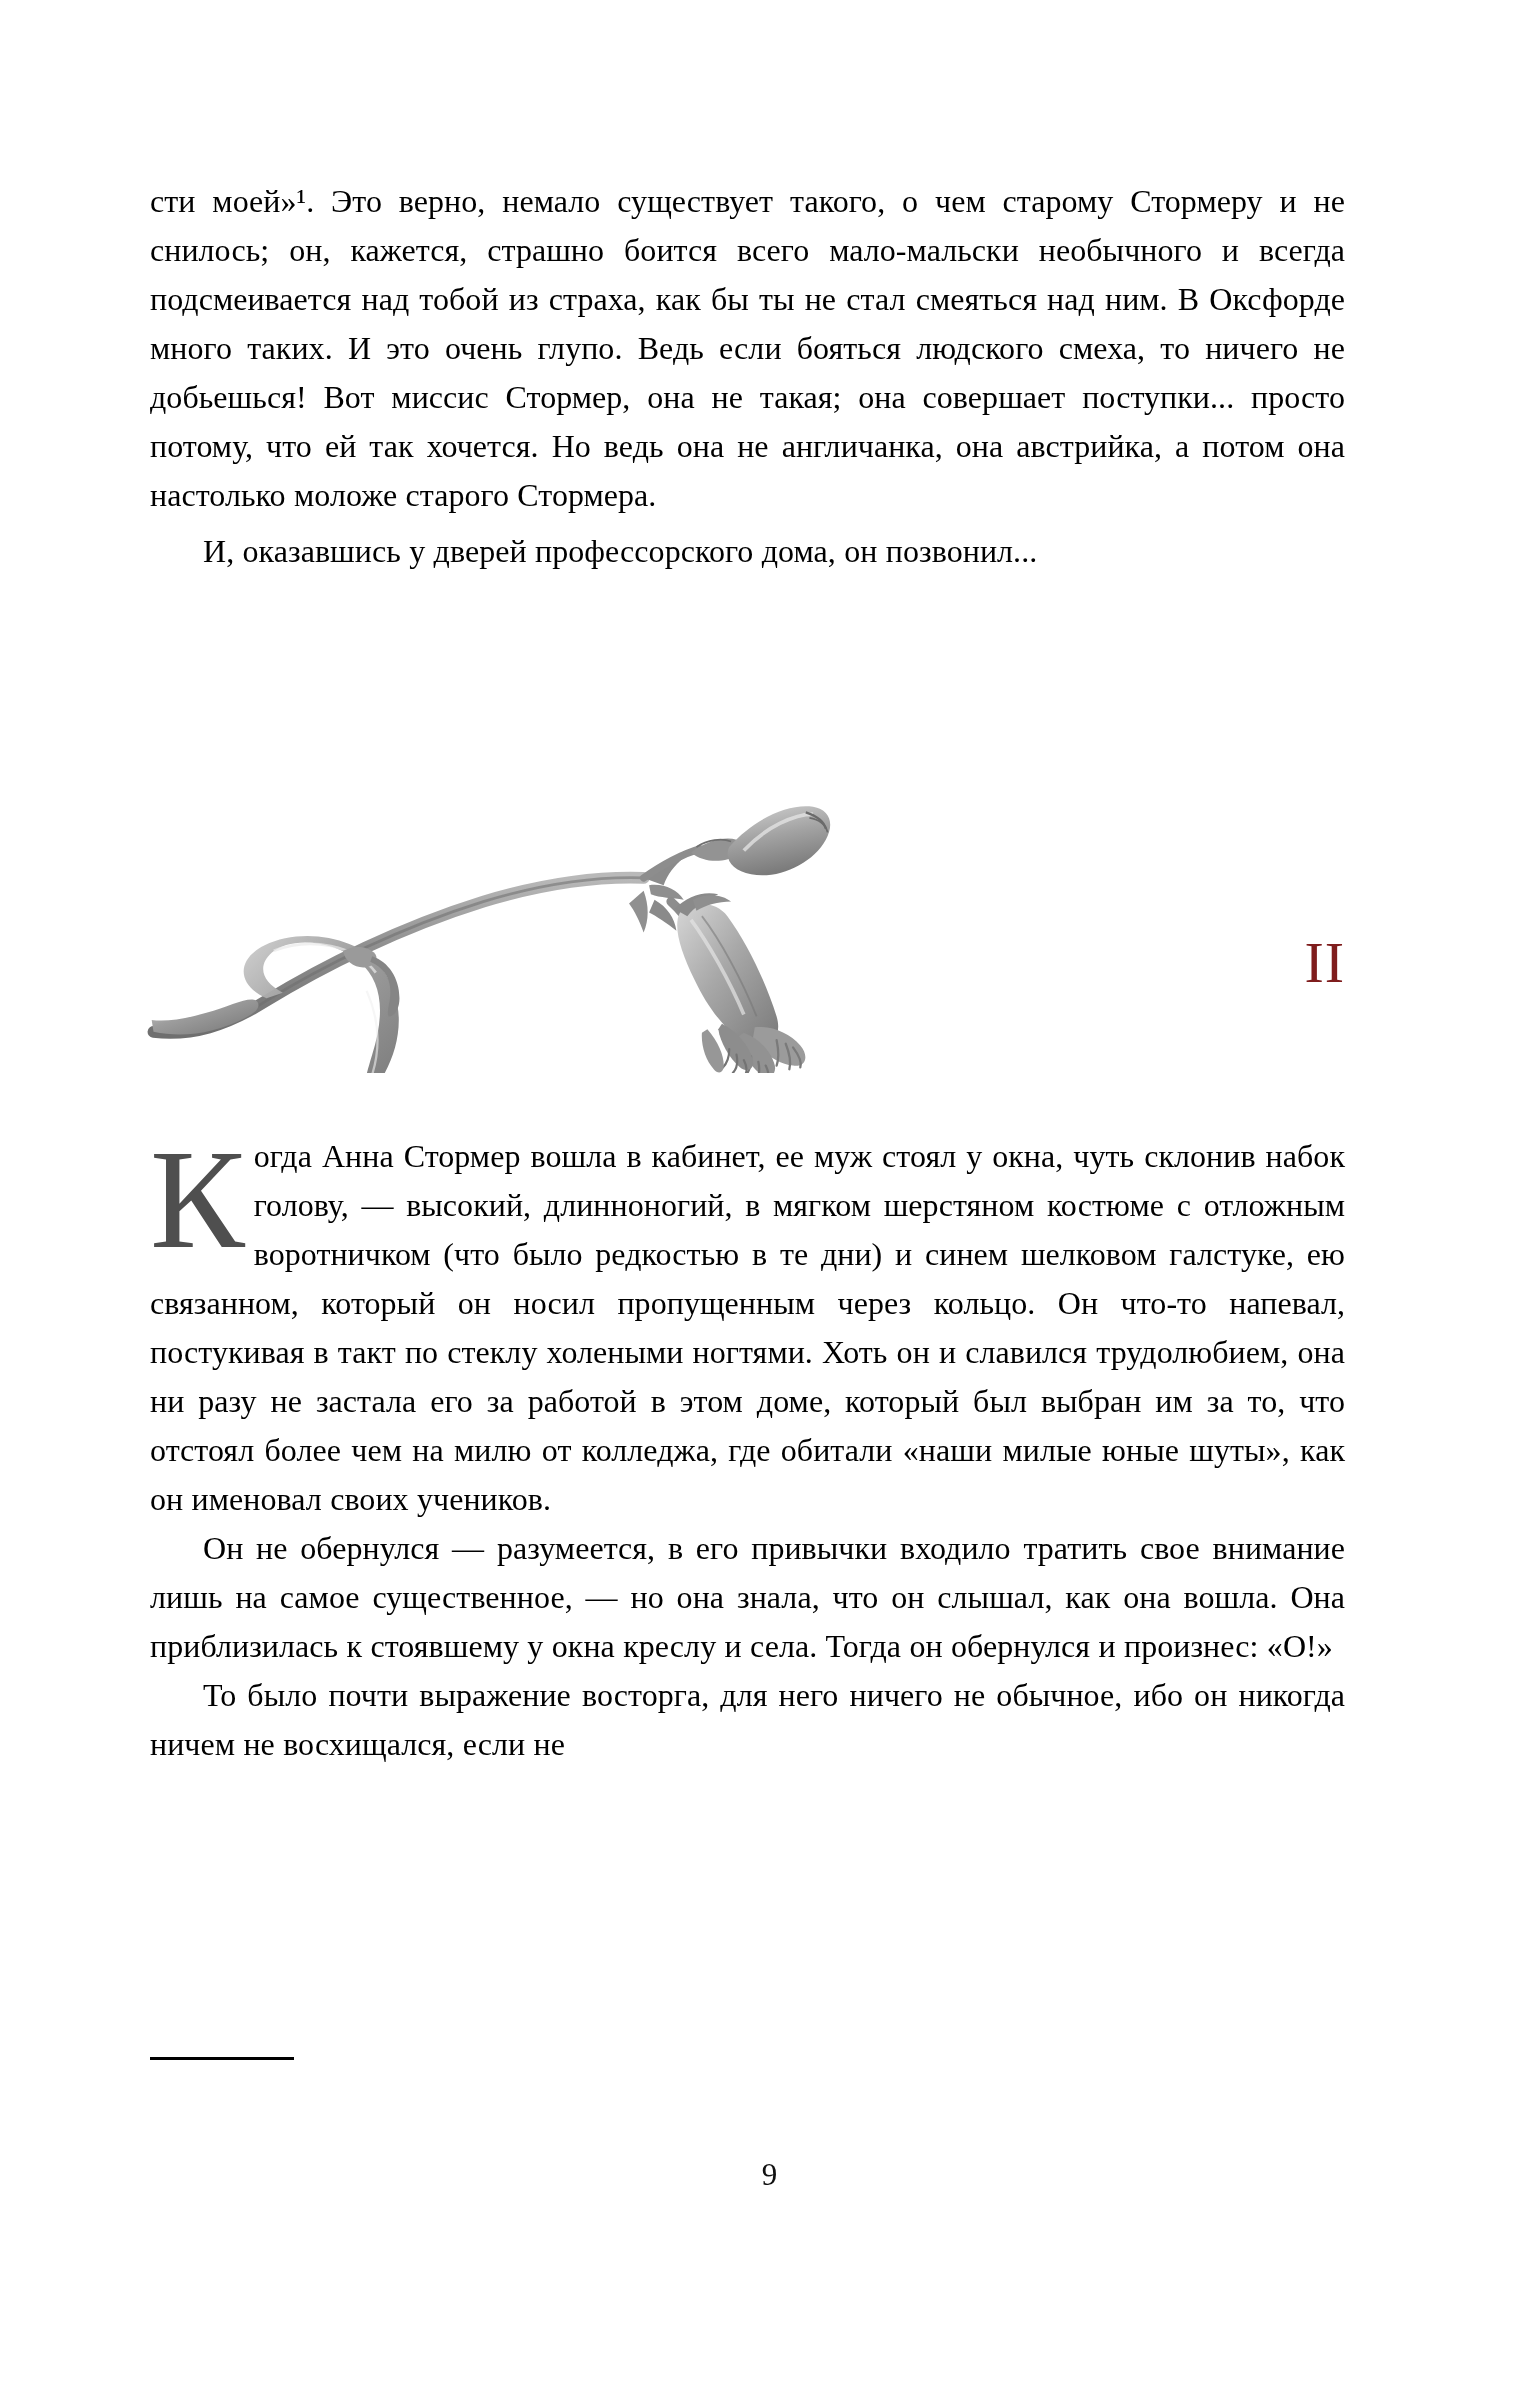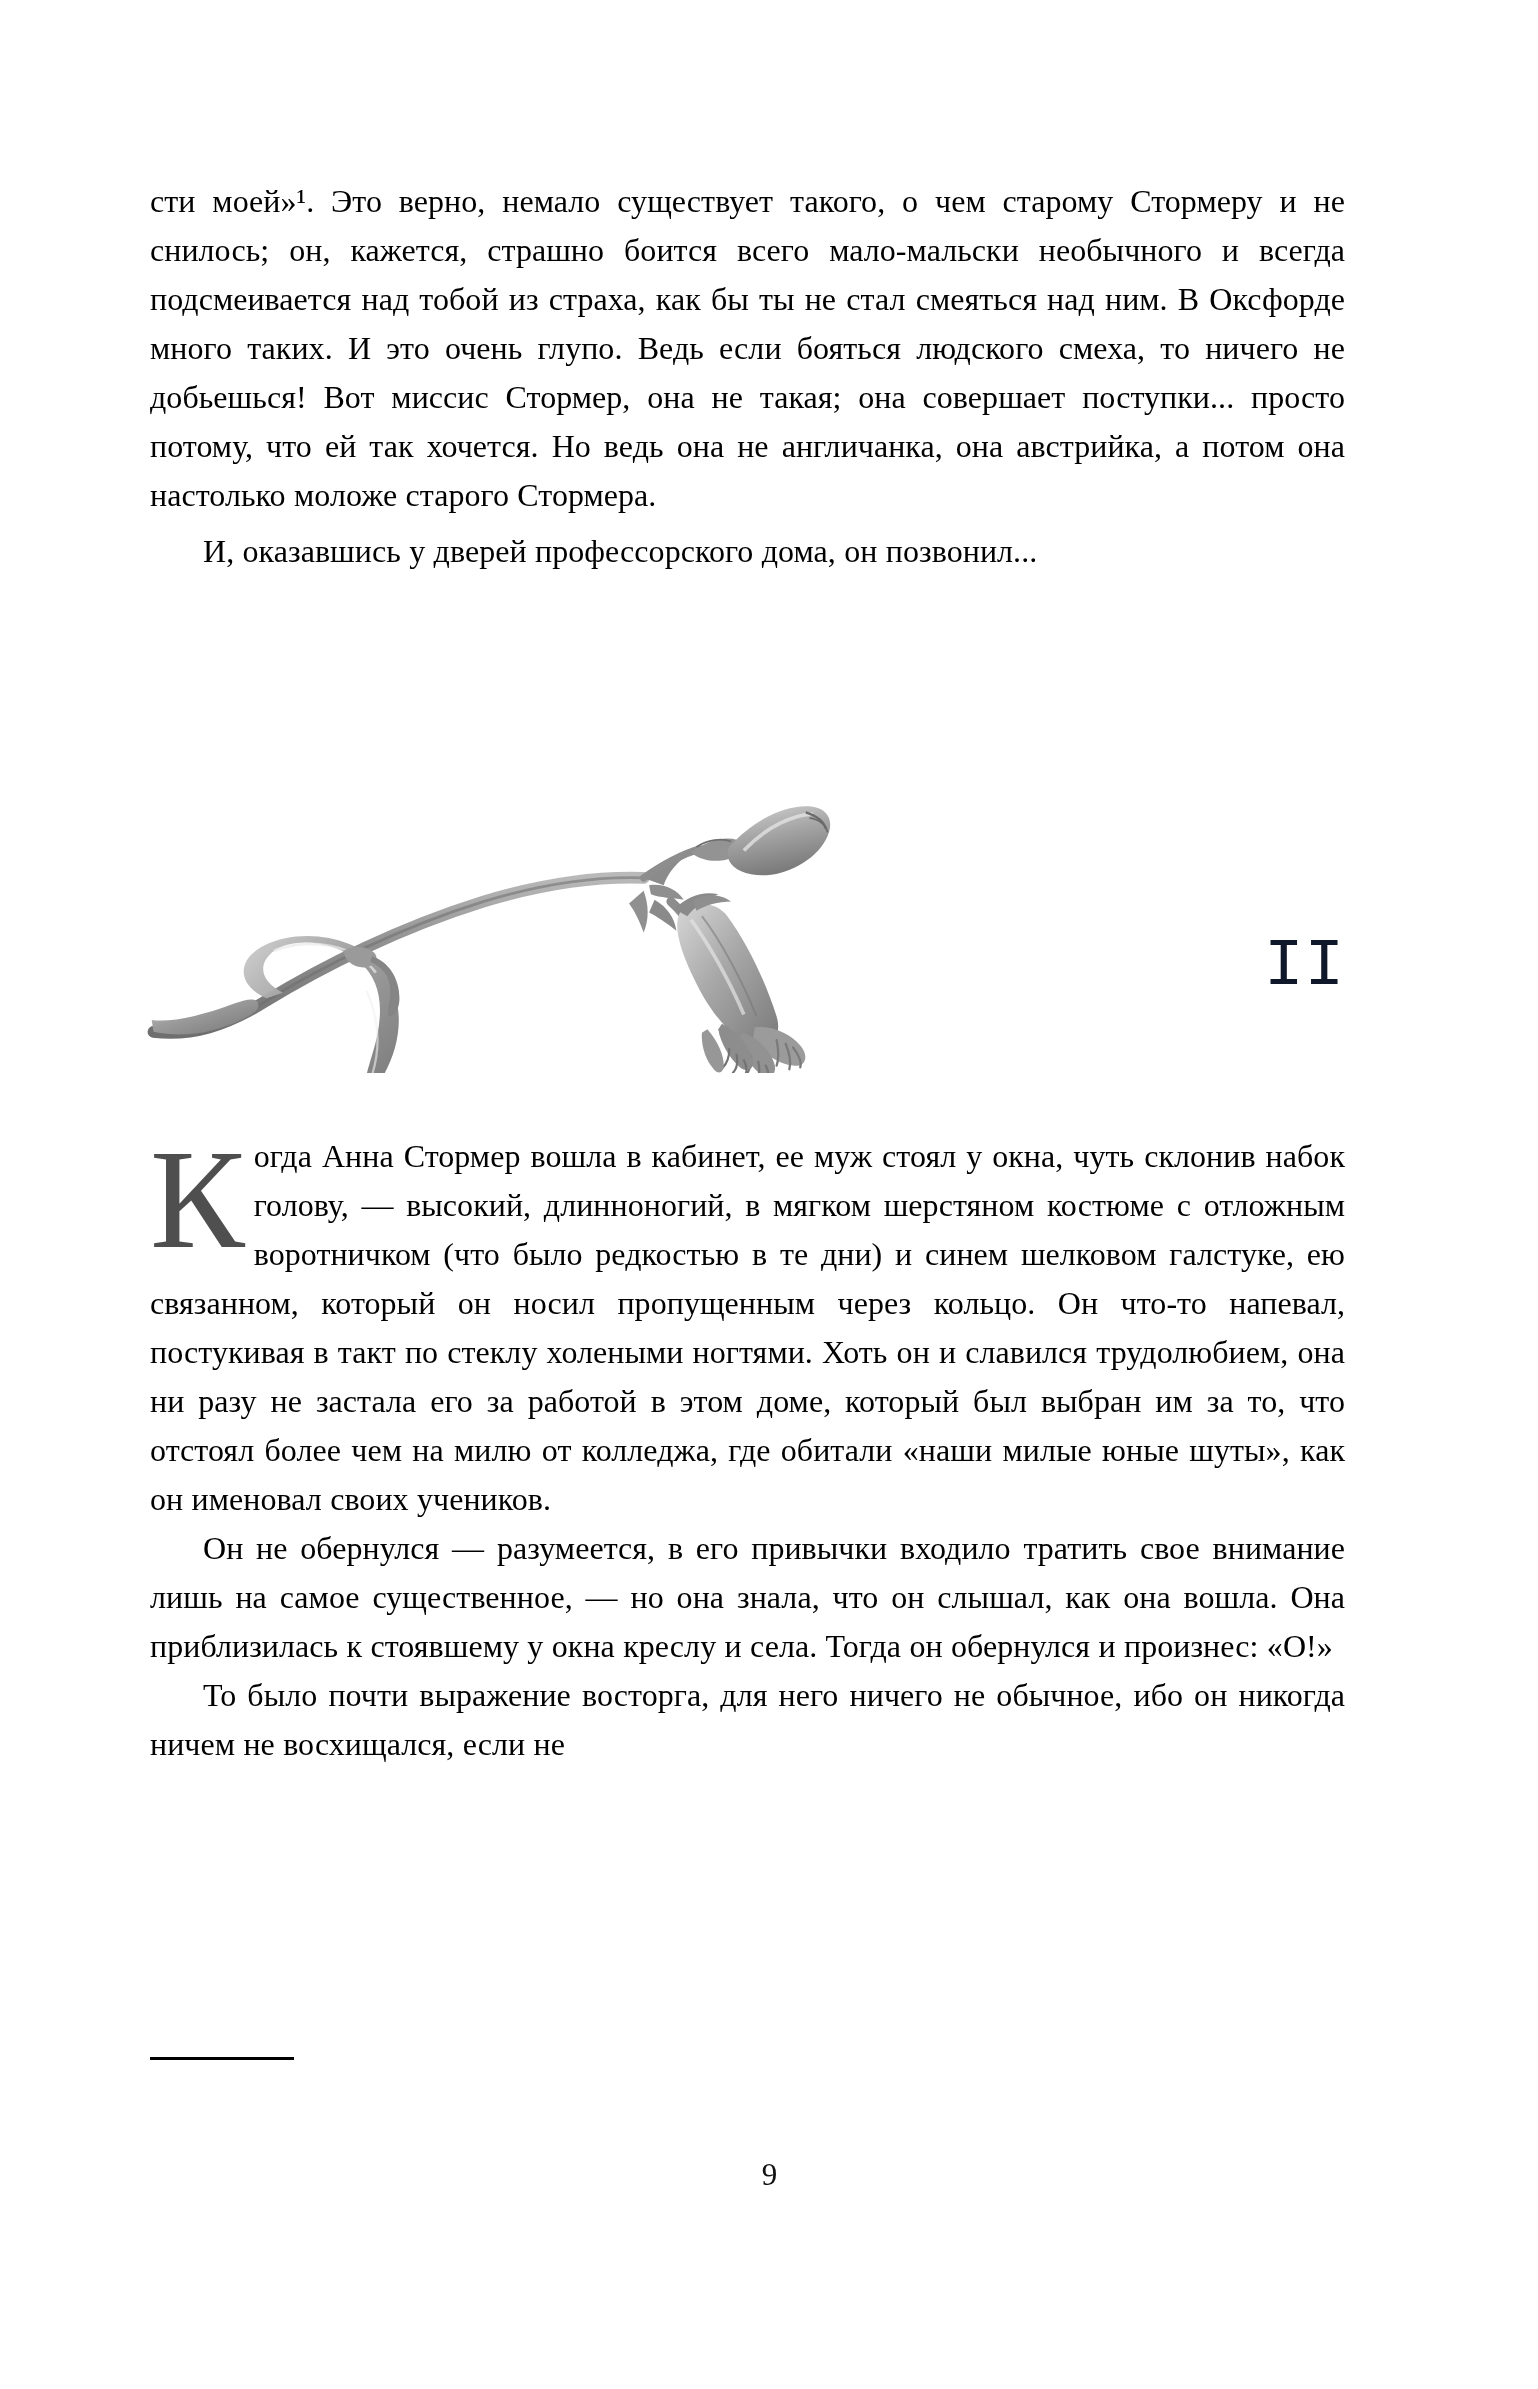--- a/index.html
+++ b/index.html
@@ -49,25 +49,25 @@
     position: absolute;
     left: 128px;
     top: 0;
     width: 747px;
     height: 310px;
   }
   .chapter-num {
     position: absolute;
     right: 194px;
     top: 171px;
-    font-size: 66px;
+    font-size: 58px;
     line-height: 1;
-    color: #0f172a;
+    color: #7f1d1d;
     letter-spacing: 0.9px;
-    font-family: Liberation Mono, monospace;
+    font-family: Liberation Serif, serif;
   }
 
   
   .section-two {
     position: absolute;
     left: 150px;
     top: 1132px;
     width: 1195px;
   }
   .dropcap {

